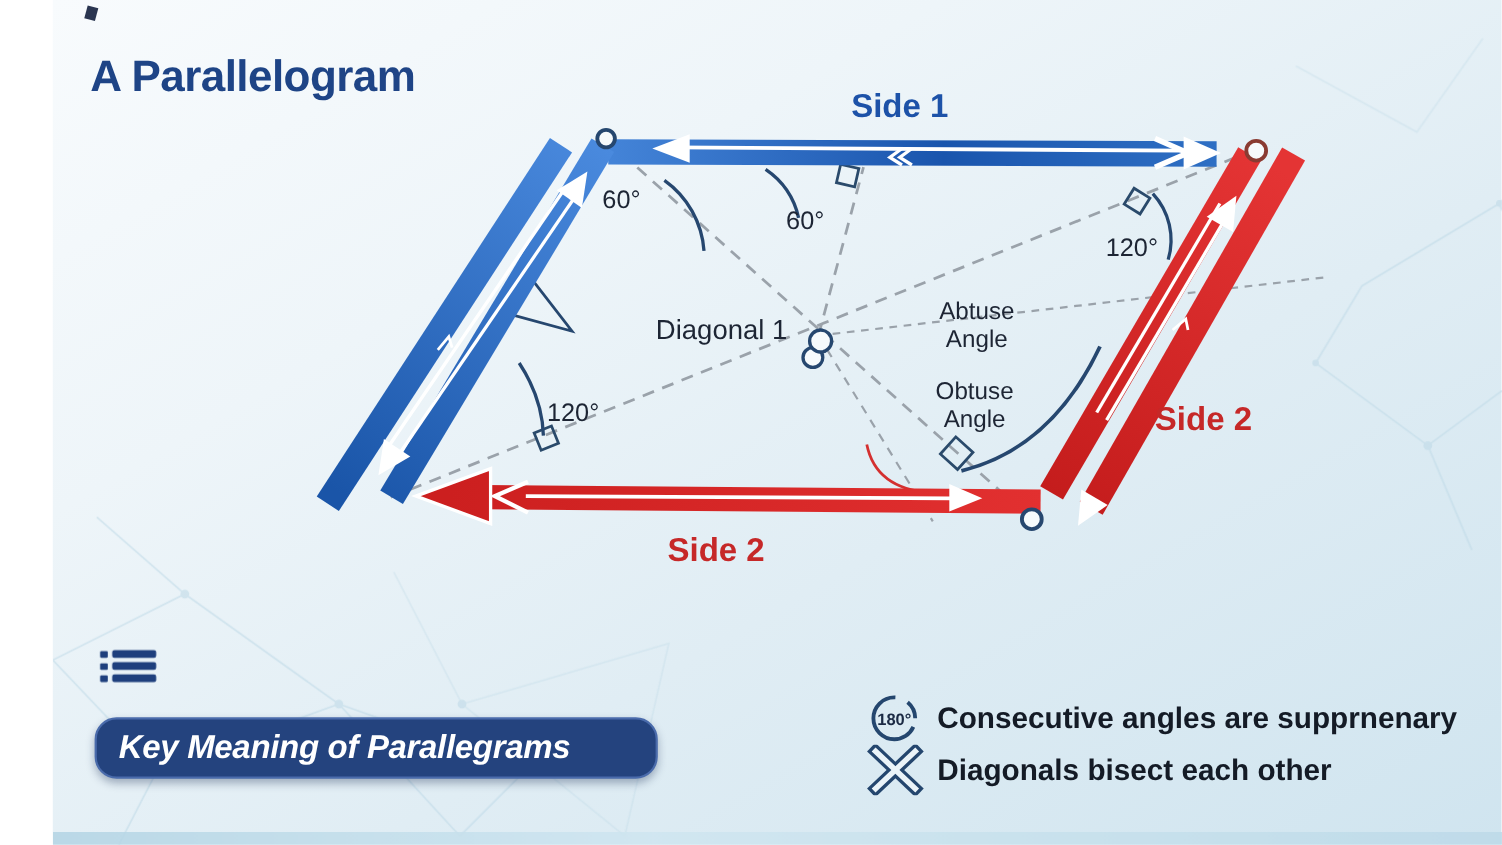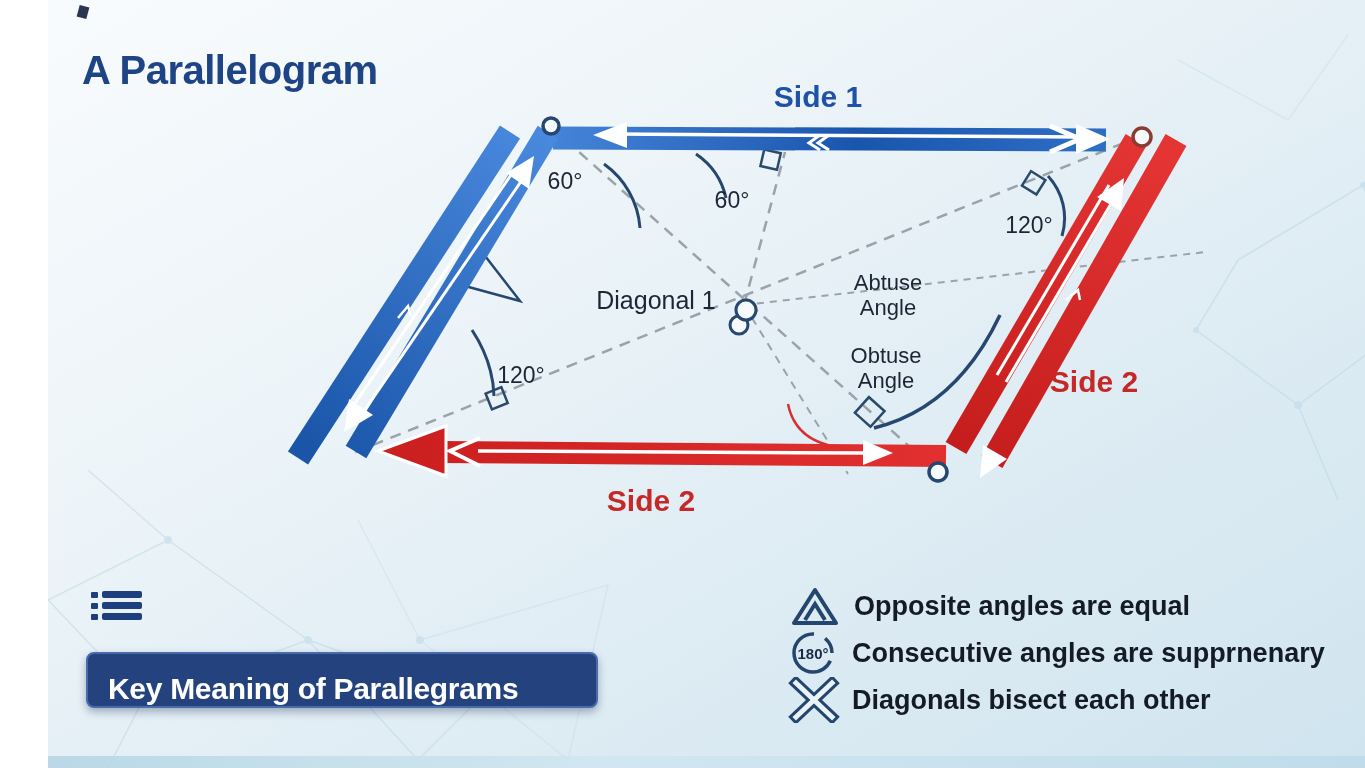--- a/index.html
+++ b/index.html
@@ -9,21 +9,21 @@
   .abs{position:absolute;}
   .ctr{text-align:center;}
   .lbl{color:#1d2534;white-space:pre-line;line-height:1.15;}
   #title{left:34px;top:48px;font-size:40px;font-weight:700;color:#1e4486;letter-spacing:-0.5px;}
   .side-blue{color:#1d52a8;font-weight:700;font-size:30px;}
   .side-red{color:#c62828;font-weight:700;font-size:30px;}
   .angle{font-size:23px;}
   .dlabel{font-size:25px;}
   .legend-text{font-size:27px;font-weight:600;color:#141b26;}
   #keybox{left:38px;top:652px;width:508px;height:52px;background:#24437e;border:2px solid #4a6bab;
-    border-radius:8px;box-shadow:0 4px 8px rgba(20,40,80,.35);display:flex;align-items:flex-end;}
+    border-radius:20px;box-shadow:0 4px 8px rgba(20,40,80,.35);display:flex;align-items:center;font-style:italic;}
   #keybox span{color:#fff;font-size:30px;font-weight:700;padding-left:20px;letter-spacing:-0.3px;white-space:nowrap;}
   .legrow{display:flex;align-items:center;}
   #corner-mark{left:30px;top:6px;width:10px;height:12px;background:#2a3550;transform:rotate(15deg);}
   #bottom-strip{left:0;top:756px;width:1365px;height:12px;
     background:linear-gradient(90deg,#b3d4e4,#cfe6f0 40%,#bcd9e8);opacity:.85;}
   svg text{font-family:"Liberation Sans",sans-serif;}
 </style>
 </head>
 <body>
 
@@ -162,27 +162,20 @@
         <rect x="3" y="6" width="7" height="6" rx="1"></rect>
           <rect x="14" y="5" width="40" height="7" rx="2"></rect>
         <rect x="3" y="17" width="7" height="6" rx="1"></rect>
           <rect x="14" y="16" width="40" height="7" rx="2"></rect>
         <rect x="3" y="28" width="7" height="6" rx="1"></rect>
           <rect x="14" y="27" width="40" height="7" rx="2"></rect>
       </g>
     </svg>
   </div>
 
-  <div class="abs legrow" style="left:742px;top:586px;height:40px">
-    <svg width="50" height="40" viewBox="0 0 50 40">
-      <path d="M25,4 L46,37 L4,37 Z" fill="none" stroke="#24466e" stroke-width="4" stroke-linejoin="round"></path>
-      <path d="M15,34 L25,18 L35,34" fill="none" stroke="#24466e" stroke-width="4"></path>
-    </svg>
-    <span class="legend-text" style="margin-left:14px">Opposite angles are equal</span>
-  </div>
 
   <div class="abs legrow" style="left:740px;top:631px;height:44px">
     <svg width="52" height="46" viewBox="0 0 52 46">
       <circle cx="25" cy="23" r="19" fill="none" stroke="#24466e" stroke-width="3.5" stroke-dasharray="82 12" stroke-dashoffset="-8"></circle>
       <text x="25" y="29" text-anchor="middle" font-size="15" font-weight="bold" fill="#1b2a44">180°</text>
     </svg>
     <span class="legend-text" style="margin-left:12px">Consecutive angles are supprnenary</span>
   </div>
 
   <div class="abs legrow" style="left:740px;top:678px;height:44px">

